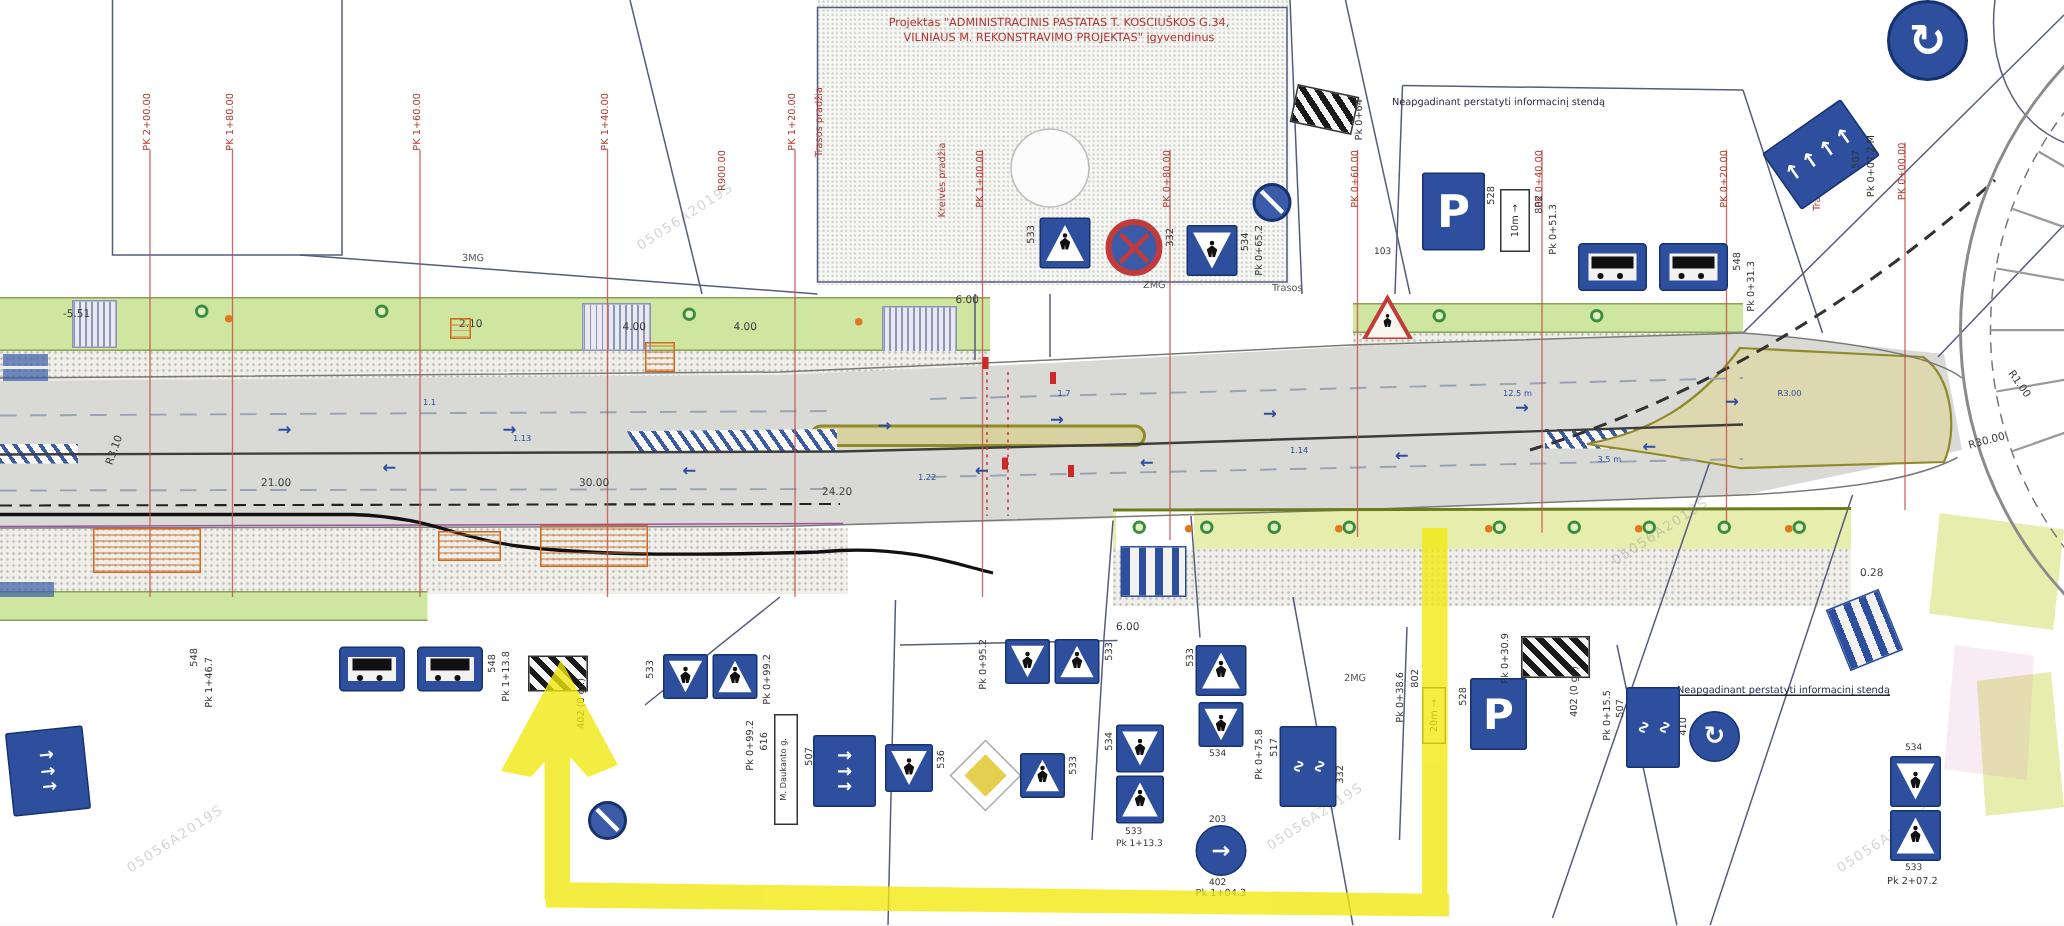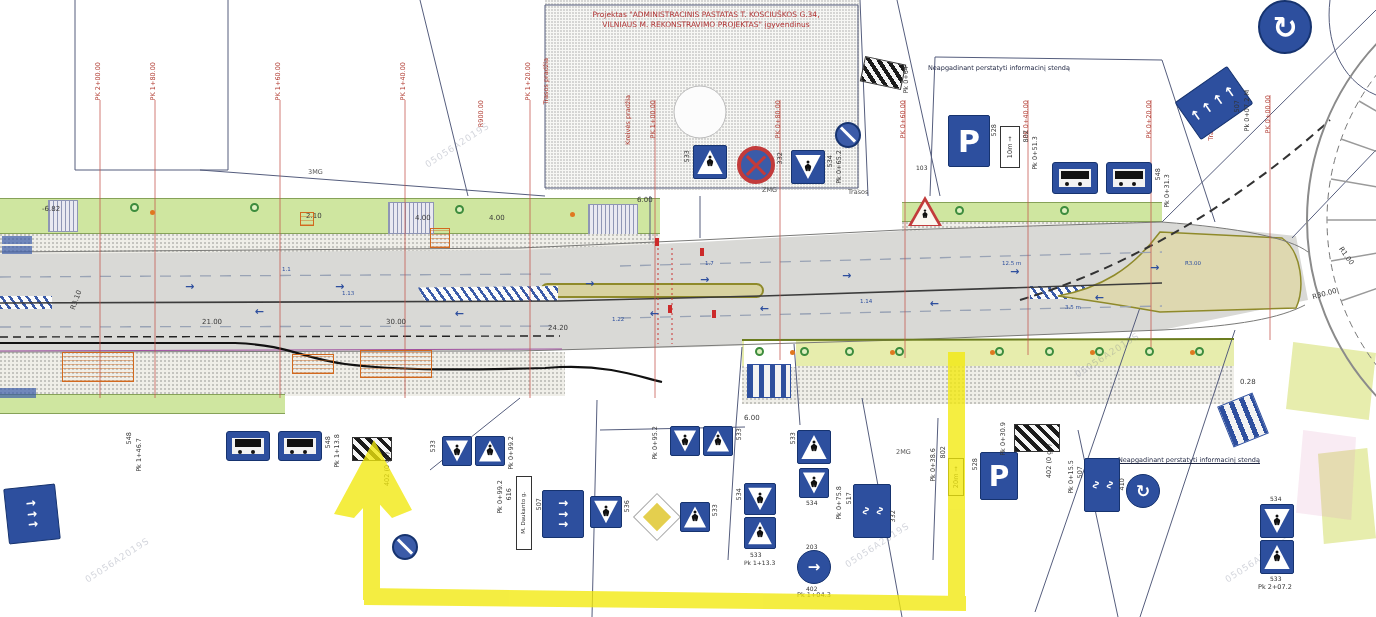--- a/index.html
+++ b/index.html
@@ -197,26 +197,26 @@
   <div class="ab vlab red" style="left:1208px;top:92px">Trasos pabaiga</div>
   <div class="ab vlab red" style="left:478px;top:100px">R900.00</div>
 
   <div class="ab title" style="left:556px;top:10px;width:300px">
     <div>Projektas "ADMINISTRACINIS PASTATAS T. KOSCIUŠKOS G.34,</div>
     <div>VILNIAUS M. REKONSTRAVIMO PROJEKTAS" įgyvendinus</div>
   </div>
   <div class="ab note" style="left:928px;top:64px">Neapgadinant perstatyti informacinį stendą</div>
   <div class="ab note u" style="left:1118px;top:456px">Neapgadinant perstatyti informacinį stendą</div>
 
-  <div class="ab dim" style="left:42px;top:205px">-6.82</div>
+  <div class="ab dim" style="left:42px;top:205px">-5.51</div>
   <div class="ab dim" style="left:306px;top:212px">2.10</div>
   <div class="ab dim" style="left:415px;top:214px">4.00</div>
   <div class="ab dim" style="left:489px;top:214px">4.00</div>
   <div class="ab dim" style="left:637px;top:196px">6.00</div>
-  <div class="ab dim" style="left:202px;top:318px">21.00</div>
+  <div class="ab dim" style="left:174px;top:318px">21.00</div>
   <div class="ab dim" style="left:386px;top:318px">30.00</div>
   <div class="ab dim" style="left:548px;top:324px">24.20</div>
   <div class="ab dim" style="left:744px;top:414px">6.00</div>
   <div class="ab dim" style="left:1240px;top:378px">0.28</div>
   <div class="ab dim" style="left:66px;top:296px;transform:rotate(-70deg)">R3.10</div>
   <div class="ab dim" style="left:1312px;top:290px;transform:rotate(-15deg)">R30.00</div>
   <div class="ab dim" style="left:1336px;top:252px;transform:rotate(55deg)">R1.00</div>
   <div class="ab zone" style="left:308px;top:168px">3MG</div>
   <div class="ab zone" style="left:762px;top:186px">ZMG</div>
   <div class="ab zone" style="left:848px;top:188px">Trasos</div>

